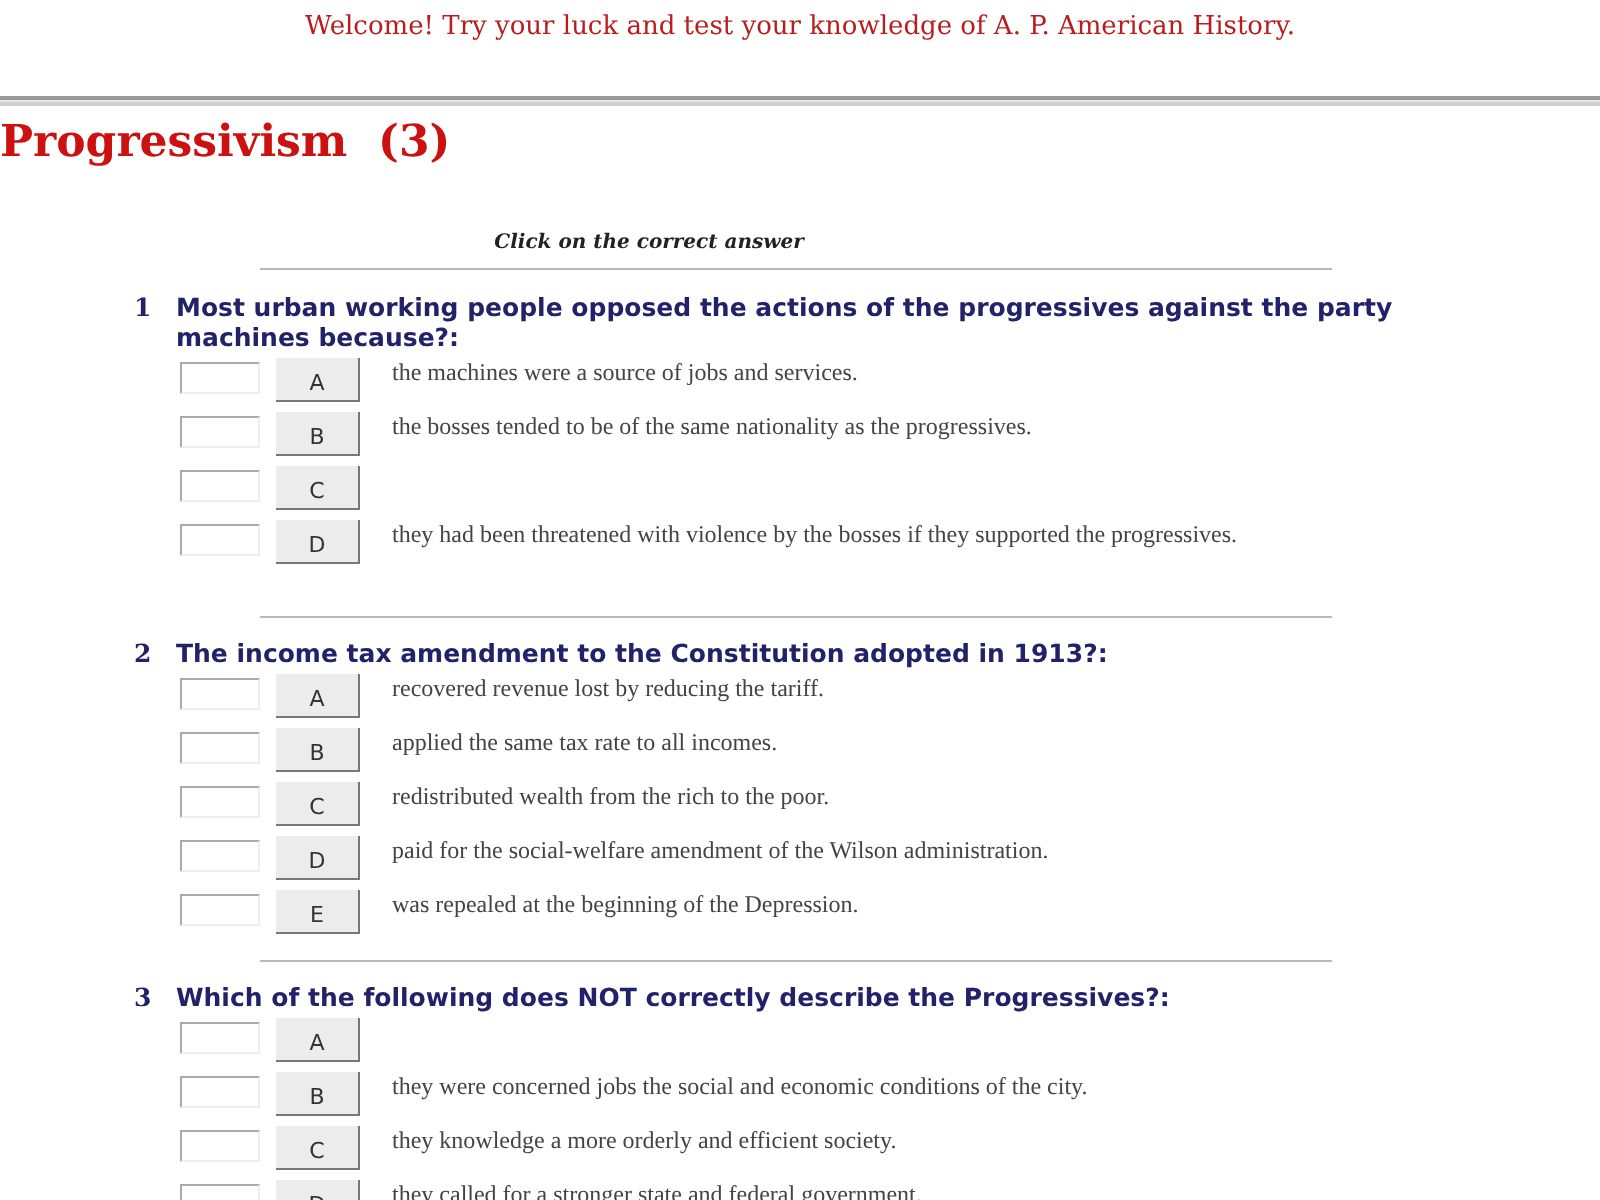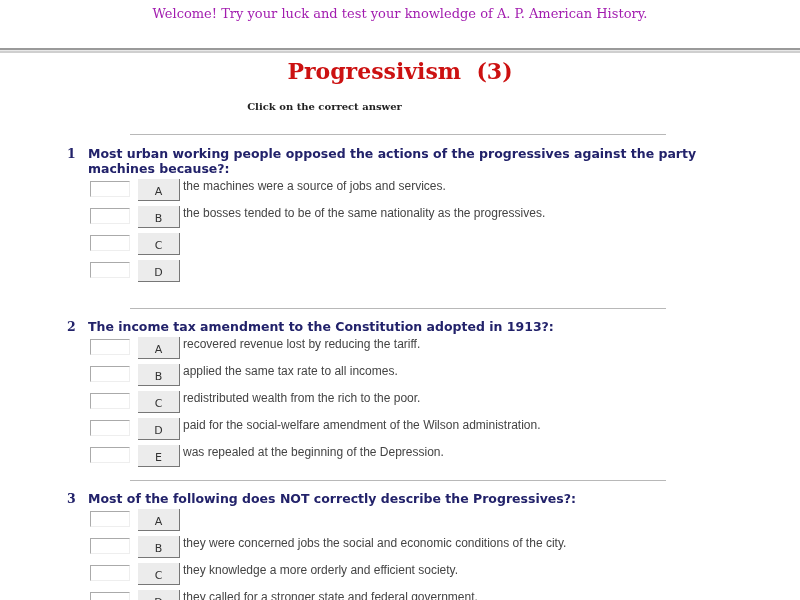--- a/index.html
+++ b/index.html
@@ -1,29 +1,29 @@
 <!DOCTYPE html>
 <html><head>
   <meta charset="utf-8">
   <style>
     html, body { margin: 0; padding: 0; background: #ffffff; }
     body { width: 800px; height: 600px; overflow: hidden; position: relative; font-family: "DejaVu Serif", serif; }
-    .welcome { position: absolute; top: 6px; left: 0; width: 800px; text-align: center; color: #a21caf; font-size: 13px; font-family: "DejaVu Serif", serif; }
+    .welcome { position: absolute; top: 6px; left: 0; width: 800px; text-align: center; color: #b91c1c; font-size: 13px; font-family: "DejaVu Serif", serif; }
     .separator { position: absolute; top: 48px; left: 0; width: 800px; height: 5px; border-top: 2px solid #9a9a9a; border-bottom: 2px solid #cfcfcf; background: #e8e8e8; box-sizing: border-box; }
-    .title { position: absolute; top: 58px; left: 0; width: 800px; text-align: center; color: #cc1111; font-size: 22px; font-weight: bold; font-family: "DejaVu Serif", serif; white-space: pre; }
-    .instruction { position: absolute; top: 101px; left: 0; width: 649px; text-align: center; font-weight: bold; font-size: 10px; color: #222; }
+    .title { position: absolute; top: 58px; left: 0; width: 800px; text-align: left; color: #cc1111; font-size: 22px; font-weight: bold; font-family: "DejaVu Serif", serif; white-space: pre; }
+    .instruction { position: absolute; top: 116px; left: 0; width: 649px; text-align: center; font-style: italic; font-weight: bold; font-size: 10px; color: #222; }
     .rule { position: absolute; left: 130px; width: 536px; height: 0; border-top: 1px solid #b8b8b8; }
     .question { position: absolute; left: 67px; width: 680px; }
     .q-text { display: flex; color: #22226a; font-weight: bold; font-size: 12.5px; line-height: 15px; font-family: "DejaVu Sans", sans-serif; }
     .q-num { width: 21px; flex: none; font-family: "DejaVu Serif", serif; }
     .q-body { flex: 1; }
     .option { display: flex; align-items: flex-start; margin-left: 23px; margin-top: 3px; min-height: 24px; }
     .ans-box { width: 40px; height: 16px; border: 1px solid #aaa; border-right-color: #eee; border-bottom-color: #eee; box-sizing: border-box; margin-top: 2px; background: #fff; flex: none; }
     .opt-btn { width: 42px; height: 22px; margin-left: 8px; background: #ececec; border: none; border-right: 1px solid #777; border-bottom: 1px solid #777; font-family: "DejaVu Sans", sans-serif; font-size: 11px; color: #333; padding: 3px 0 0 0; box-sizing: border-box; flex: none; text-align: center; cursor: pointer; }
-    .opt-text { margin-left: 3px; color: #444; font-size: 12px; line-height: 15px; font-family: Liberation Sans, sans-serif; max-width: 520px; }
+    .opt-text { margin-left: 16px; color: #444; font-size: 12px; line-height: 15px; font-family: Liberation Serif, serif; max-width: 520px; }
   </style>
 </head>
 <body>
 
 <div class="welcome">Welcome! Try your luck and test your knowledge of A. P. American History.</div>
 <div class="separator"></div>
 <div class="title">Progressivism  (3)</div>
 <div class="instruction">Click on the correct answer</div>
 
 <div class="rule" style="top:134px"></div>
@@ -43,20 +43,21 @@
     <button class="opt-btn">B</button>
     <span class="opt-text">the bosses tended to be of the same nationality as the progressives.</span>
   </div>
   <div class="option">
     <span class="ans-box"></span>
     <button class="opt-btn">C</button>
   </div>
   <div class="option">
     <span class="ans-box"></span>
     <button class="opt-btn">D</button>
+    <span class="opt-text">they had been threatened with violence by the bosses if they supported the progressives.</span>
   </div>
 </div>
 
 <div class="rule" style="top:308px"></div>
 
 <div class="question" style="top:319px">
   <div class="q-text">
     <span class="q-num">2</span>
     <span class="q-body">The income tax amendment to the Constitution adopted in 1913?:</span>
   </div>
@@ -85,21 +86,21 @@
     <button class="opt-btn">E</button>
     <span class="opt-text">was repealed at the beginning of the Depression.</span>
   </div>
 </div>
 
 <div class="rule" style="top:480px"></div>
 
 <div class="question" style="top:491px">
   <div class="q-text">
     <span class="q-num">3</span>
-    <span class="q-body">Most of the following does NOT correctly describe the Progressives?:</span>
+    <span class="q-body">Which of the following does NOT correctly describe the Progressives?:</span>
   </div>
   <div class="option">
     <span class="ans-box"></span>
     <button class="opt-btn">A</button>
   </div>
   <div class="option">
     <span class="ans-box"></span>
     <button class="opt-btn">B</button>
     <span class="opt-text">they were concerned jobs the social and economic conditions of the city.</span>
   </div>

